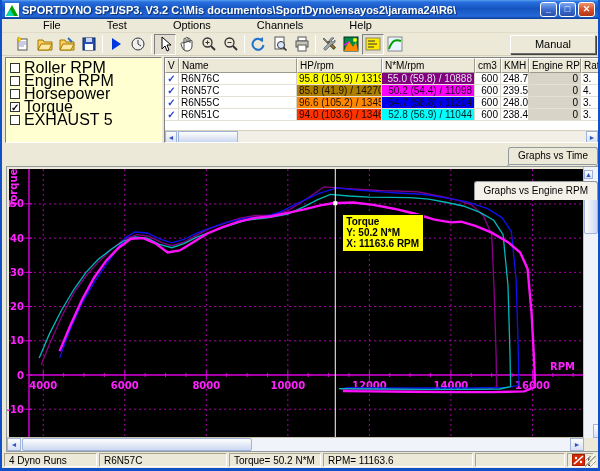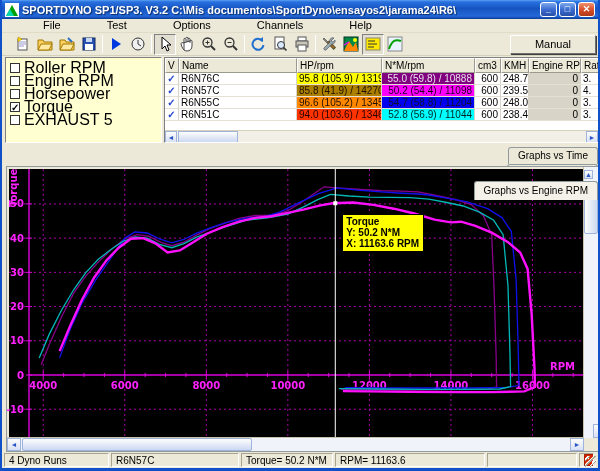--- a/index.html
+++ b/index.html
@@ -402,21 +402,21 @@
       <span class="sbtn vs-down">▼</span>
     </div>
     <div class="hscroll">
       <span class="sbtn" style="left:0">◄</span>
       <span class="hs-thumb"></span>
       <span class="sbtn hs-right">►</span>
     </div>
   </div>
 
   <div class="statusbar">
-      <span class="spanel" style="width: 105px;">4 Dyno Runs</span>
+      <span class="spanel" style="width: 93px;">4 Dyno Runs</span>
       <span class="spanel" style="width: 128px;">R6N57C</span>
       <span class="spanel" style="width: 92px;">Torque= 50.2 N*M</span>
       <span class="spanel" style="width: 150px;">RPM= 11163.6</span>
       <span class="spanel" style="width: 90px;"></span>
       <span class="spanel" style="flex: 1 1 0%; text-align: right;"><svg width="13" height="12" viewBox="0 0 13 12" style="vertical-align:-2px">
           <rect x="0" y="0" width="13" height="12" rx="2" fill="#D82800" stroke="#801000"></rect>
           <path d="M2 10L11 2" stroke="#fff" stroke-width="1.6"></path>
           <circle cx="4" cy="4" r="1.2" fill="#fff"></circle>
           <circle cx="9" cy="8" r="1.2" fill="#fff"></circle>
         </svg> <span>[</span></span>

